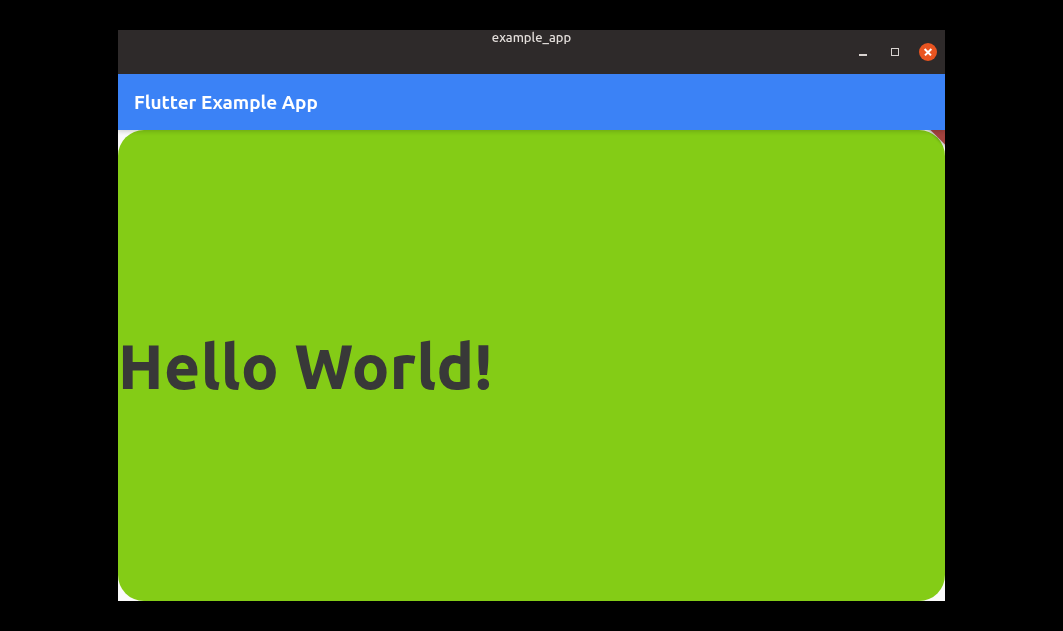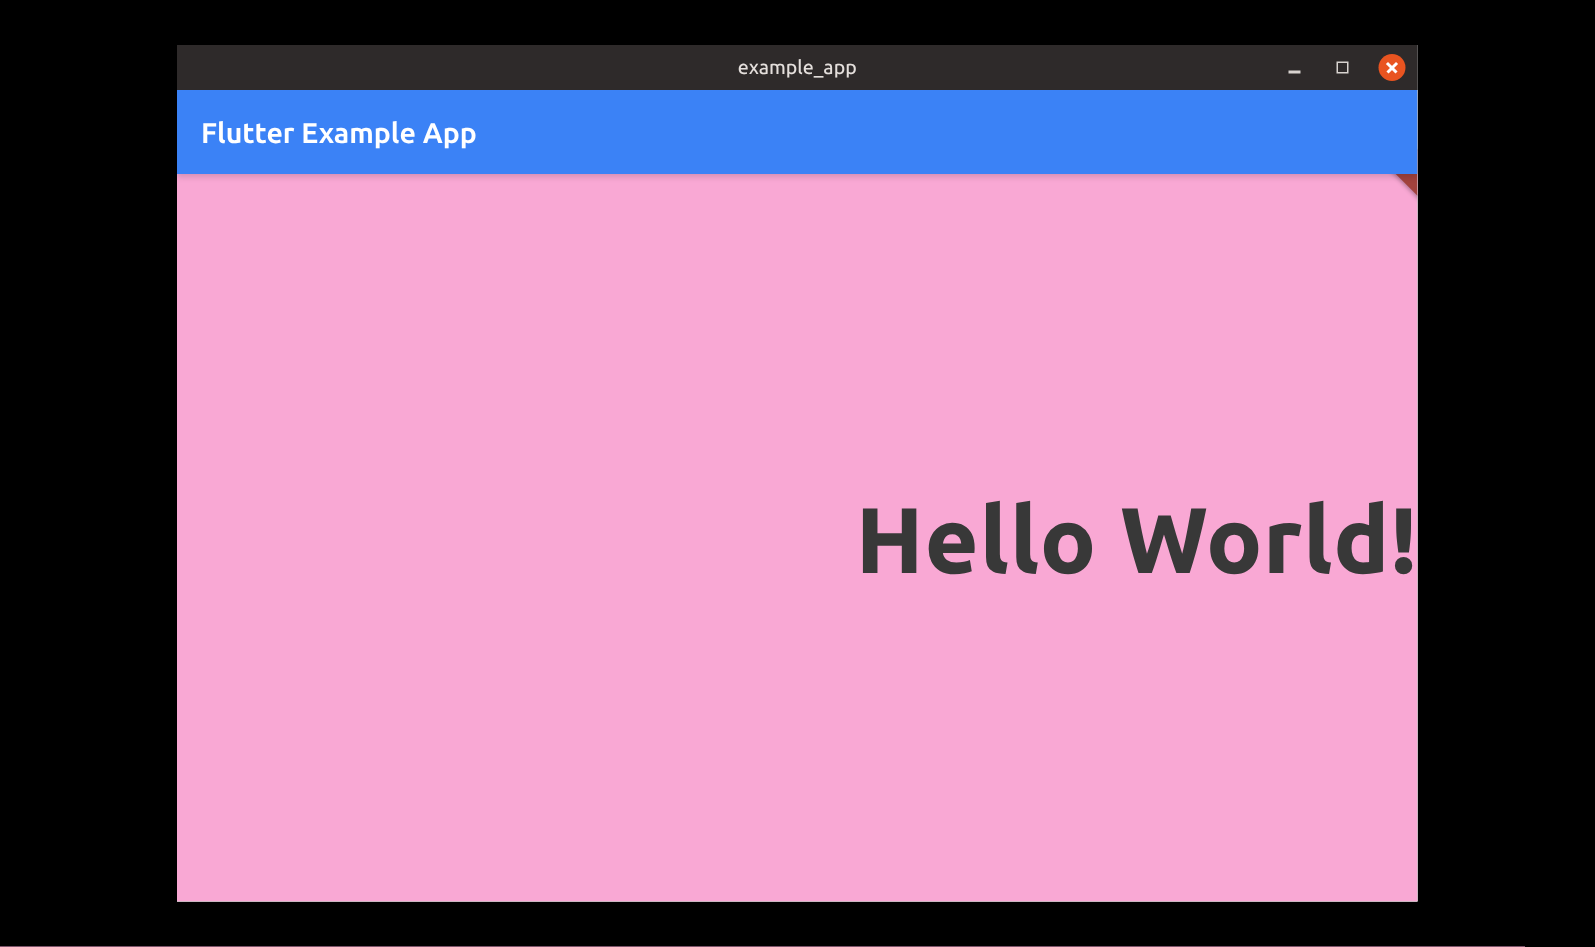--- a/index.html
+++ b/index.html
@@ -19,24 +19,23 @@
     }
     .window {
       width: 827px;
       height: 571px;
       display: flex;
       flex-direction: column;
       background: #fafafa;
       position: relative;
     }
     .titlebar {
-      height: 30px;
+      height: 44px;
       background: #2e2a2a;
       display: flex;
-      align-items: center;
       justify-content: center;
       position: relative;
       flex-shrink: 0;
     }
     .titlebar-title {
       color: #e4dfdc;
       font-size: 13px;
       font-weight: 500;
     }
     .titlebar-controls {
@@ -115,22 +114,23 @@
     }
     .appbar-title {
       color: #ffffff;
       font-size: 19px;
       font-weight: 600;
     }
     .body-content {
       flex: 1;
       display: flex;
       align-items: center;
-      justify-content: flex-end;
-      background: #f9a8d4;
+      justify-content: flex-start;
+      background: #84cc16;
+      border-radius: 26px;
     }
     .hello {
       font-size: 62px;
       font-weight: 800;
       color: #383838;
       letter-spacing: 0.5px;
     }
     .debug-banner {
       position: absolute;
       top: 0;

